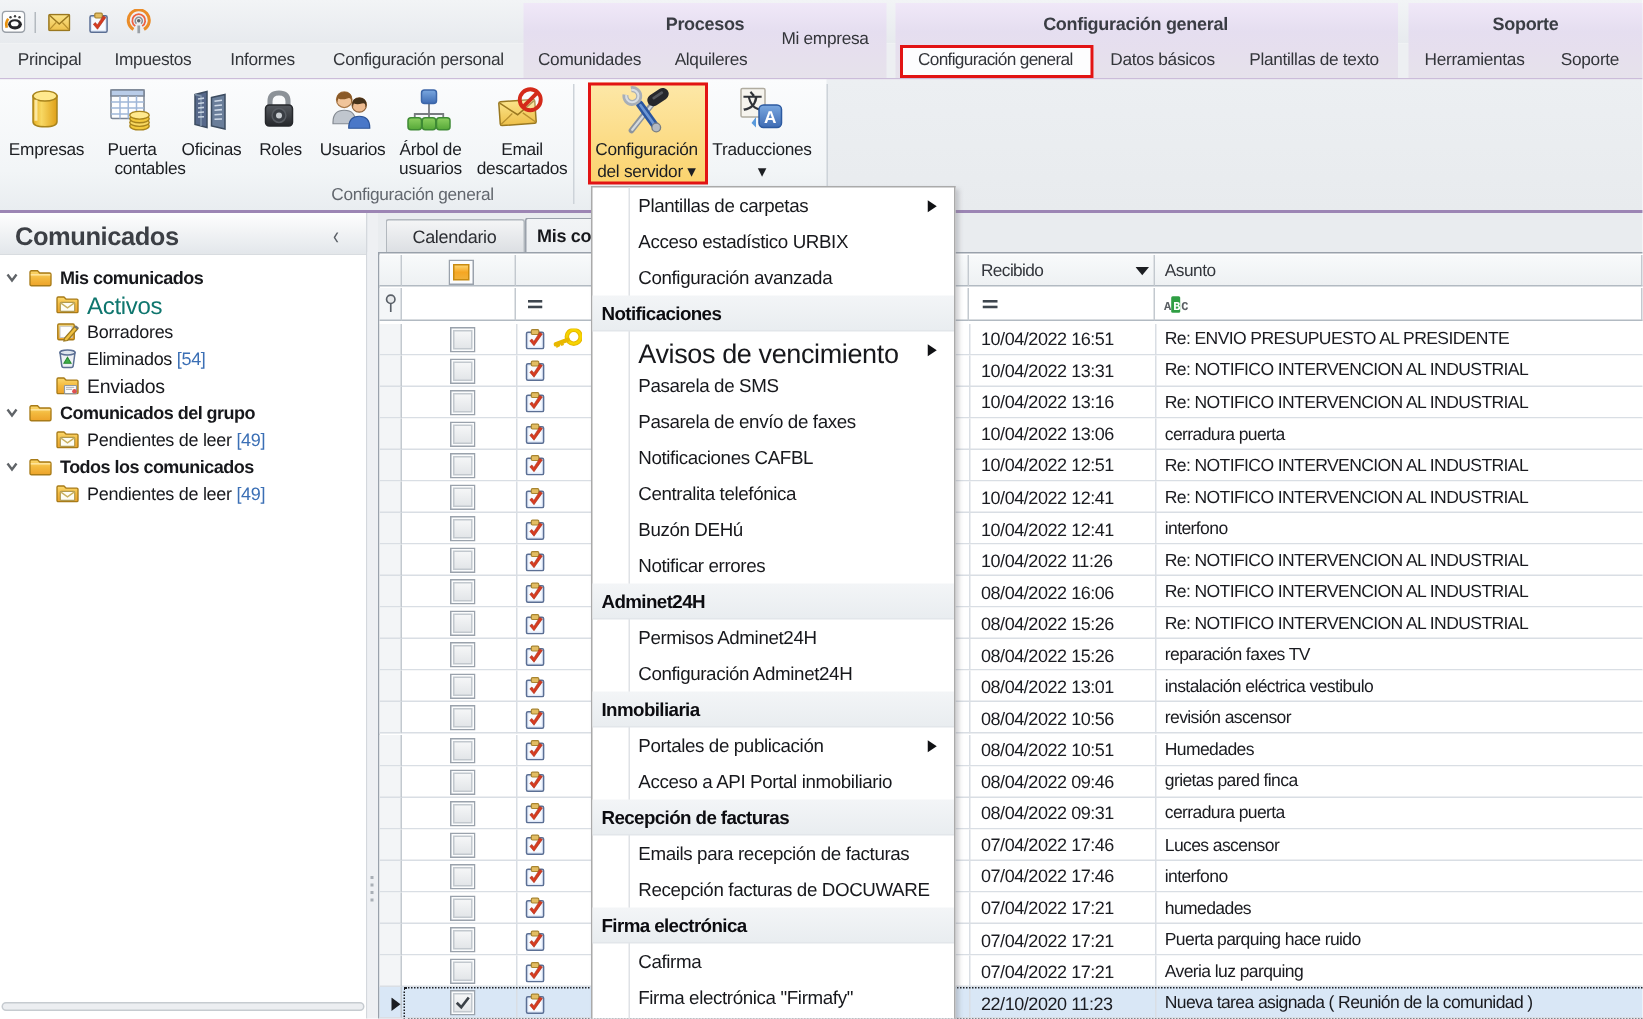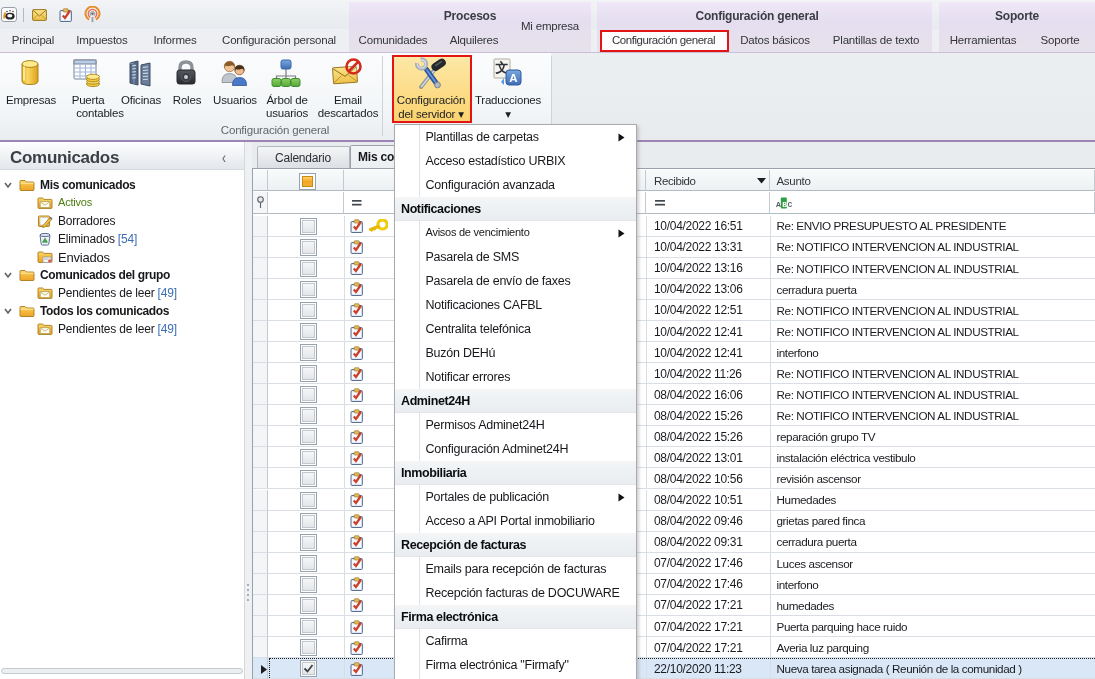--- a/index.html
+++ b/index.html
@@ -242,21 +242,21 @@
     </svg>
   </div>
 <div class="txt" style="left:40px;top:177.5px;font-weight:bold;font-size:12px;color:#17181c;letter-spacing:-0.35px">Mis comunicados</div>
 <div class="ab" style="left:37px;top:194.55px">
     <svg width="16" height="16" viewBox="0 0 16 16" style="">
       <path d="M1 3.8 Q1 3 1.8 3 L5.6 3 L7 4.4 L14.2 4.4 Q15 4.4 15 5.2 L15 12.6 Q15 13.4 14.2 13.4 L1.8 13.4 Q1 13.4 1 12.6 Z" fill="url(#gfold)" stroke="#a87b18" stroke-width="0.9"></path>
 <rect x="3.2" y="6.6" width="9.6" height="6" rx="0.6" fill="#fdfdf4" stroke="#b09a50" stroke-width="0.8"></rect>
 <path d="M3.4 6.9 L8 10.2 L12.6 6.9" fill="none" stroke="#c8b060" stroke-width="0.9"></path>
     </svg>
   </div>
-<div class="txt" style="left:58px;top:195.55px;font-size:11px;color:#4d7c0f">Activos</div>
+<div class="txt" style="left:58px;top:195.55px;font-size:16px;color:#0f766e">Activos</div>
 <div class="ab" style="left:37px;top:212.60000000000002px">
     <svg width="16" height="16" viewBox="0 0 16 16" style="">
       <rect x="1.5" y="3" width="11" height="10.5" rx="0.8" fill="url(#gfold)" stroke="#a87b18" stroke-width="0.9"></rect>
 <rect x="3" y="4.5" width="8" height="7.5" fill="#fdfdfd" stroke="#c0c4c8" stroke-width="0.7"></rect>
 <path d="M6 12.5 L13 4.5 L15 6 L8 14 L5.6 14.4 Z" fill="#f0c040" stroke="#9a7820" stroke-width="0.8"></path>
 <path d="M13 4.5 L15 6" stroke="#707478" stroke-width="1.6"></path>
     </svg>
   </div>
 <div class="txt" style="left:58px;top:213.60000000000002px;font-size:12px;color:#17181c">Borradores</div>
 <div class="ab" style="left:37px;top:230.65000000000003px">
@@ -609,21 +609,21 @@
   </div>
 <div class="ab" style="left:350px;top:429.8px">
     <svg width="14" height="14" viewBox="0 0 14 14" style="">
       <rect x="1" y="2.5" width="11.4" height="11" rx="1" fill="#dfe8f8" stroke="#5b6f94" stroke-width="1"></rect>
 <rect x="2.3" y="3.9" width="8.8" height="8.2" fill="#f8fbff"></rect>
 <rect x="4.2" y="0.8" width="5" height="3.2" rx="0.8" fill="#e3bd62" stroke="#a8842f" stroke-width="0.8"></rect>
 <path d="M3.2 8.2 L6 11.5 L11.6 3.6 L9.8 2.6 L5.9 8.6 L4.6 7 Z" fill="#d63b20" stroke="#a82a14" stroke-width="0.4"></path>
     </svg>
   </div>
 <div class="txt" style="left:654px;top:429.8px;font-size:12px;color:#1a1b20;letter-spacing:-0.3px">08/04/2022 15:26</div>
-<div class="txt" style="left:776.5px;top:430.0px;font-size:11.7px;color:#1a1b20;letter-spacing:-0.4px">reparación grupo TV</div>
+<div class="txt" style="left:776.5px;top:430.0px;font-size:11.7px;color:#1a1b20;letter-spacing:-0.4px">reparación faxes TV</div>
 <div class="ab" style="left:253.4px;top:447.4px;width:14.6px;height:21.07px;background:#f3f5f7;border-right:1px solid #c3c9cf;border-bottom:1px solid #d9dee4"></div>
 <div class="ab" style="left:268px;top:447.4px;width:827px;height:21.07px;background:#fff;border-bottom:1px solid #d9dee4"></div>
 <div class="ab" style="left:343.5px;top:447.4px;width:1px;height:21.07px;background:#d9dee4"></div>
 <div class="ab" style="left:646px;top:447.4px;width:1px;height:21.07px;background:#d9dee4"></div>
 <div class="ab" style="left:770px;top:447.4px;width:1px;height:21.07px;background:#d9dee4"></div>
 <div class="cb" style="left:299.5px;top:449.40500000000003px">
     <svg width="17" height="17">
       <rect x="0.5" y="0.5" width="16" height="16" fill="#fbfcfd" stroke="#9aa2ac"></rect>
       <rect x="2.5" y="2.5" width="12" height="12" fill="url(#gcbx)" stroke="#c2c8ce" stroke-width="1"></rect>
     </svg>
@@ -860,21 +860,21 @@
 <div class="txt" style="left:425.5px;top:130px;font-size:12.5px;color:#17181c;letter-spacing:-0.25px">Plantillas de carpetas</div>
 <div class="ab" style="left:618px;top:133px">
     <svg width="7" height="9">
       <path d="M0.5 0.5 L6.5 4.5 L0.5 8.5 Z" fill="#101114"></path>
     </svg>
   </div>
 <div class="txt" style="left:425.5px;top:154px;font-size:12.5px;color:#17181c;letter-spacing:-0.25px">Acceso estadístico URBIX</div>
 <div class="txt" style="left:425.5px;top:178px;font-size:12.5px;color:#17181c;letter-spacing:-0.25px">Configuración avanzada</div>
 <div class="ab" style="left:394.5px;top:197px;width:241.5px;height:24px;background:linear-gradient(#f3f5f7,#e9edf0);border-bottom:1px solid #e2e6ea"></div>
 <div class="txt" style="left:401px;top:202px;font-weight:bold;font-size:12.5px;color:#0c0c10;letter-spacing:-0.4px">Notificaciones</div>
-<div class="txt" style="left:425.5px;top:226px;font-size:11px;color:#17181c;letter-spacing:-0.25px">Avisos de vencimiento</div>
+<div class="txt" style="left:425.5px;top:226px;font-size:18px;color:#17181c;letter-spacing:-0.25px">Avisos de vencimiento</div>
 <div class="ab" style="left:618px;top:229px">
     <svg width="7" height="9">
       <path d="M0.5 0.5 L6.5 4.5 L0.5 8.5 Z" fill="#101114"></path>
     </svg>
   </div>
 <div class="txt" style="left:425.5px;top:250px;font-size:12.5px;color:#17181c;letter-spacing:-0.25px">Pasarela de SMS</div>
 <div class="txt" style="left:425.5px;top:274px;font-size:12.5px;color:#17181c;letter-spacing:-0.25px">Pasarela de envío de faxes</div>
 <div class="txt" style="left:425.5px;top:298px;font-size:12.5px;color:#17181c;letter-spacing:-0.25px">Notificaciones CAFBL</div>
 <div class="txt" style="left:425.5px;top:322px;font-size:12.5px;color:#17181c;letter-spacing:-0.25px">Centralita telefónica</div>
 <div class="txt" style="left:425.5px;top:346px;font-size:12.5px;color:#17181c;letter-spacing:-0.25px">Buzón DEHú</div>

